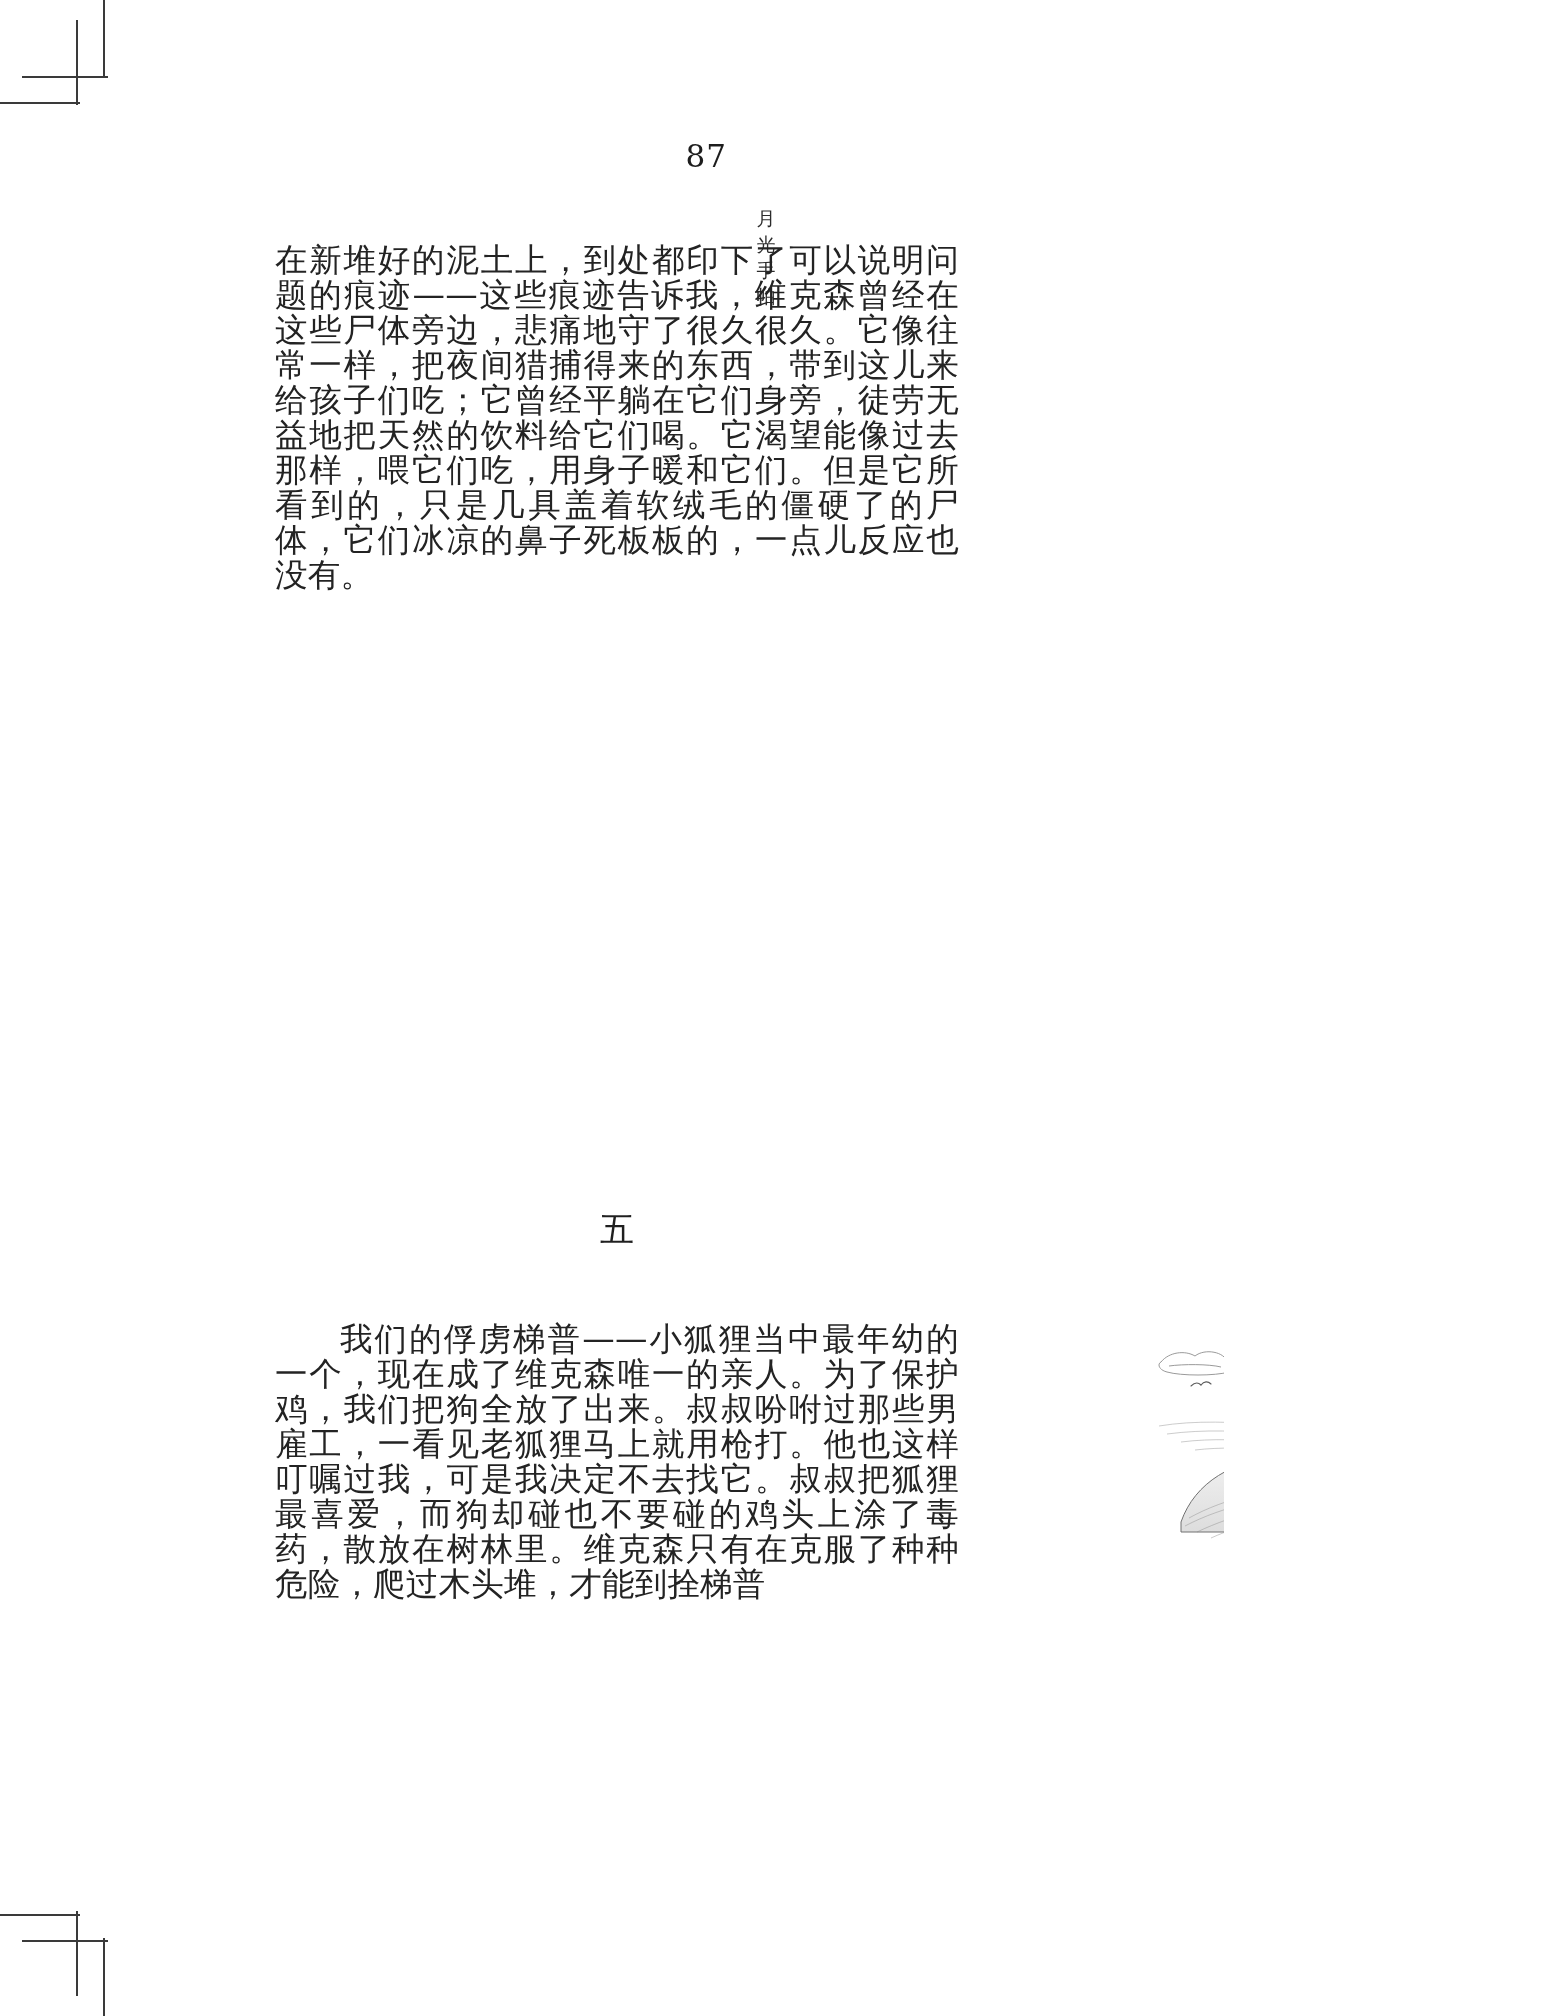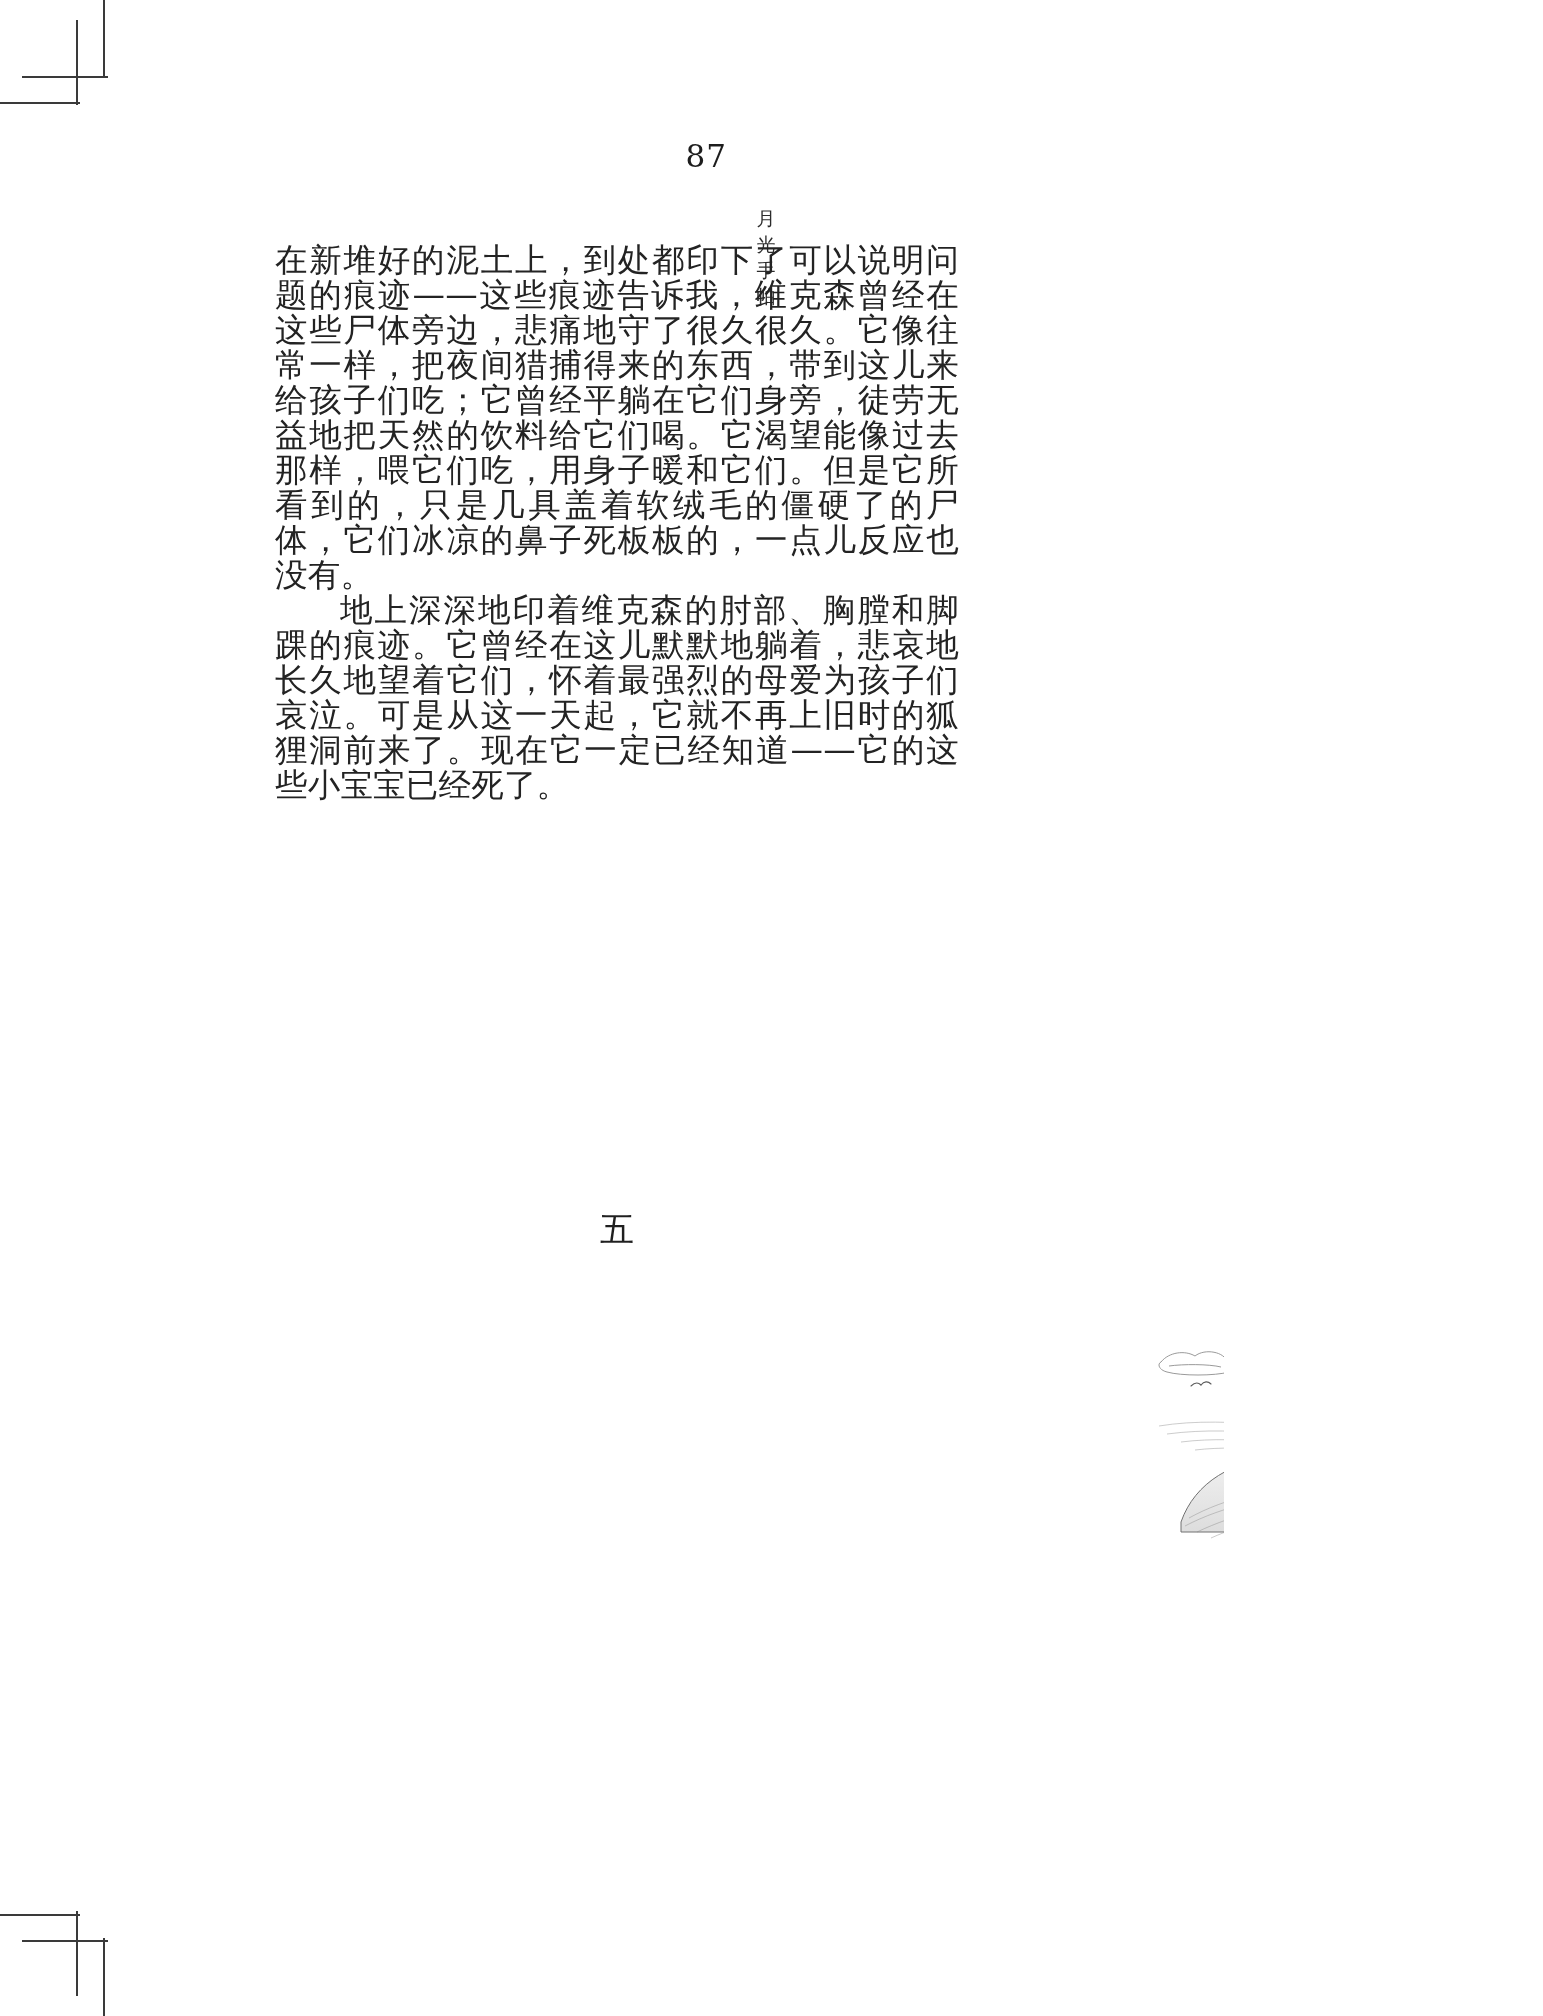--- a/index.html
+++ b/index.html
@@ -150,25 +150,27 @@
 
   <div id="running-head">
     <span>月</span>
     <span>光</span>
     <span>手</span>
     <span>帕</span>
   </div>
 
   <div id="text-column">
     <p class="para">在新堆好的泥土上，到处都印下了可以说明问题的痕迹——这些痕迹告诉我，维克森曾经在这些尸体旁边，悲痛地守了很久很久。它像往常一样，把夜间猎捕得来的东西，带到这儿来给孩子们吃；它曾经平躺在它们身旁，徒劳无益地把天然的饮料给它们喝。它渴望能像过去那样，喂它们吃，用身子暖和它们。但是它所看到的，只是几具盖着软绒毛的僵硬了的尸体，它们冰凉的鼻子死板板的，一点儿反应也没有。</p>
-    <p class="para indent">地上深深地印着维克森的肘部、胸膛和脚踝的痕迹。它曾经在这儿默默地躺着，悲哀地长久地望着它们，怀着最强烈的母爱为孩子们哀泣。可是从这一天起，它就不再上旧时的狐狸洞前来了。现在它一定已经知道——它的这些小宝宝已经死了。</p>
   </div>
 
   <div id="section-heading">五</div>
 
+  <div id="text-column-2">
+    <p class="para indent">我们的俘虏梯普——小狐狸当中最年幼的一个，现在成了维克森唯一的亲人。为了保护鸡，我们把狗全放了出来。叔叔吩咐过那些男雇工，一看见老狐狸马上就用枪打。他也这样叮嘱过我，可是我决定不去找它。叔叔把狐狸最喜爱，而狗却碰也不要碰的鸡头上涂了毒药，散放在树林里。维克森只有在克服了种种危险，爬过木头堆，才能到拴梯普</p>
+  </div>
 
   <div id="illustration">
     <svg viewBox="0 0 300 290" xmlns="http://www.w3.org/2000/svg">
       <defs>
         <linearGradient id="mound" x1="0" y1="0" x2="0" y2="1">
           <stop offset="0%" stop-color="#f2f2f2"></stop>
           <stop offset="100%" stop-color="#dddddd"></stop>
         </linearGradient>
       </defs>
 

